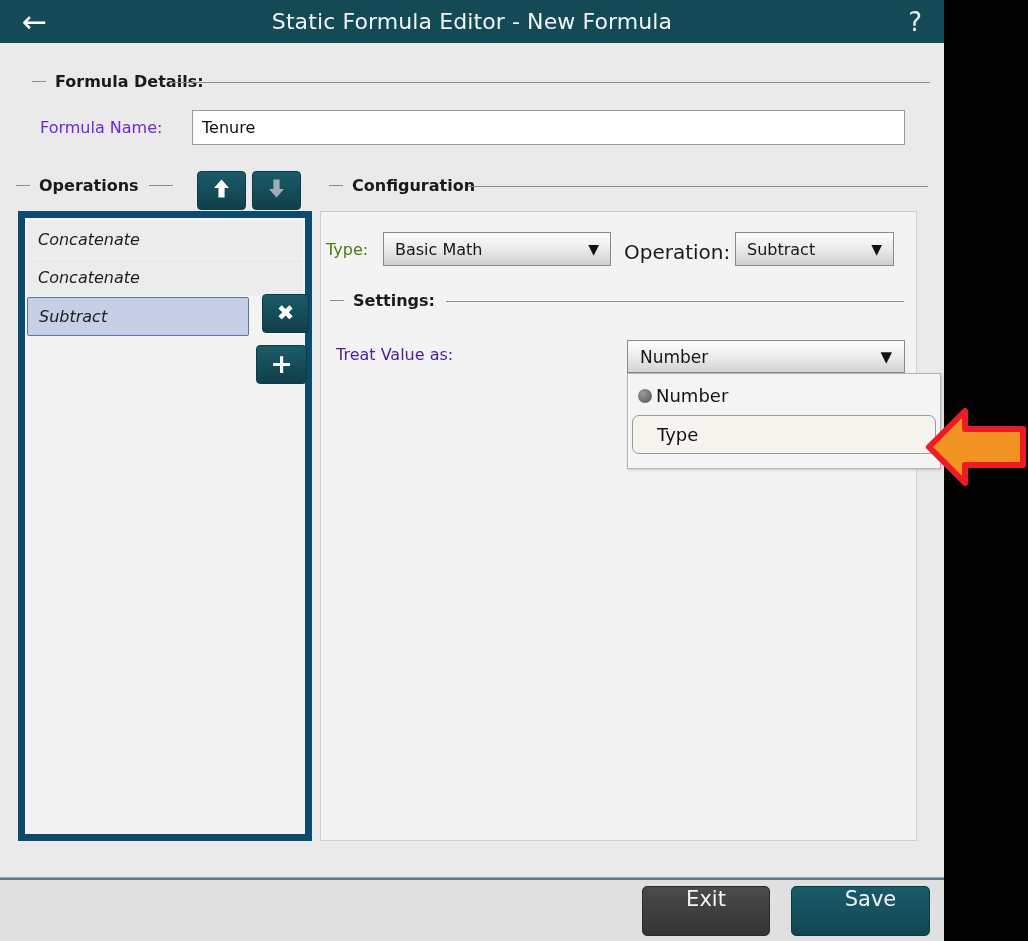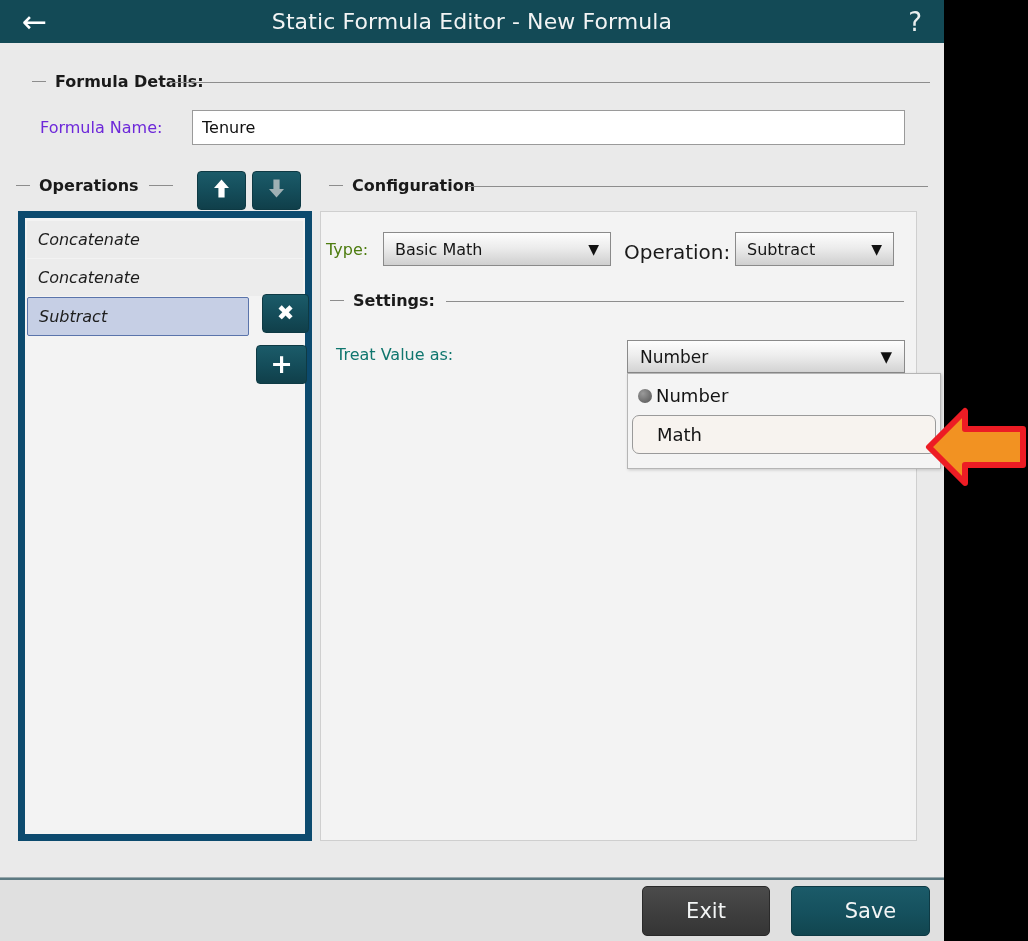--- a/index.html
+++ b/index.html
@@ -177,21 +177,21 @@
   }
   #type-combo { left: 383px; top: 232px; width: 228px; height: 34px; }
   #oper-combo { left: 735px; top: 232px; width: 159px; height: 34px; }
   
   #set-legend { left: 330px; top: 291px; }
   #set-legend .tail { width: 0; }
   #set-rule {
     position: absolute; left: 446px; top: 301px;
     width: 458px; height: 0; border-top: 1px solid #8d8d8d;
   }
-  #tva-label { position: absolute; left: 336px; top: 345px; font-size: 16px; color: #0f766e; }
+  #tva-label { position: absolute; left: 336px; top: 345px; font-size: 16px; color: #4c1d95; }
   #tva-combo {
     position: absolute; left: 627px; top: 340px;
     width: 278px; height: 33px;
     background: linear-gradient(180deg,#fdfdfd 0%,#eeeeee 45%,#d3d3d3 100%);
     border: 1px solid #8a8a8a;
     display: flex; align-items: center;
     font-size: 17px; color: #161616;
     padding-left: 12px; cursor: pointer;
   }
   #tva-combo .chev {
@@ -235,21 +235,21 @@
     border-top: 1px solid #9aa9ad;
   }
   #footer {
     position: absolute; left: 0; top: 880px;
     width: 944px; height: 61px;
     background: #e0e0e0;
   }
   .footbtn {
     position: absolute; top: 886px;
     height: 50px;
-    display: flex; align-items: center; justify-content: center;
+    display: flex; justify-content: center;
     border-radius: 5px; cursor: pointer;
     font-size: 21px; color: #f3f5f5;
   }
   #btn-exit {
     left: 642px; width: 128px;
     background: linear-gradient(180deg,#4b4b4b 0%,#3e3e3e 55%,#353535 100%);
     border: 1px solid #2a2a2a;
   }
   #btn-save {
     left: 791px; width: 139px;
@@ -360,21 +360,21 @@
       <span>Number</span>
       <span class="chev">▼</span>
     </div>
 
     <div id="tva-list">
       <div class="opt">
         <span class="bullet"></span>
         <span>Number</span>
       </div>
       <div class="opt highlight">
-        <span>Math</span>
+        <span>Type</span>
       </div>
     </div>
 
     <div id="footer-sep"></div>
     <div id="footer"></div>
     <div class="footbtn" id="btn-exit">
       <span>Exit</span>
     </div>
     <div class="footbtn" id="btn-save">
       <span>Save</span>

